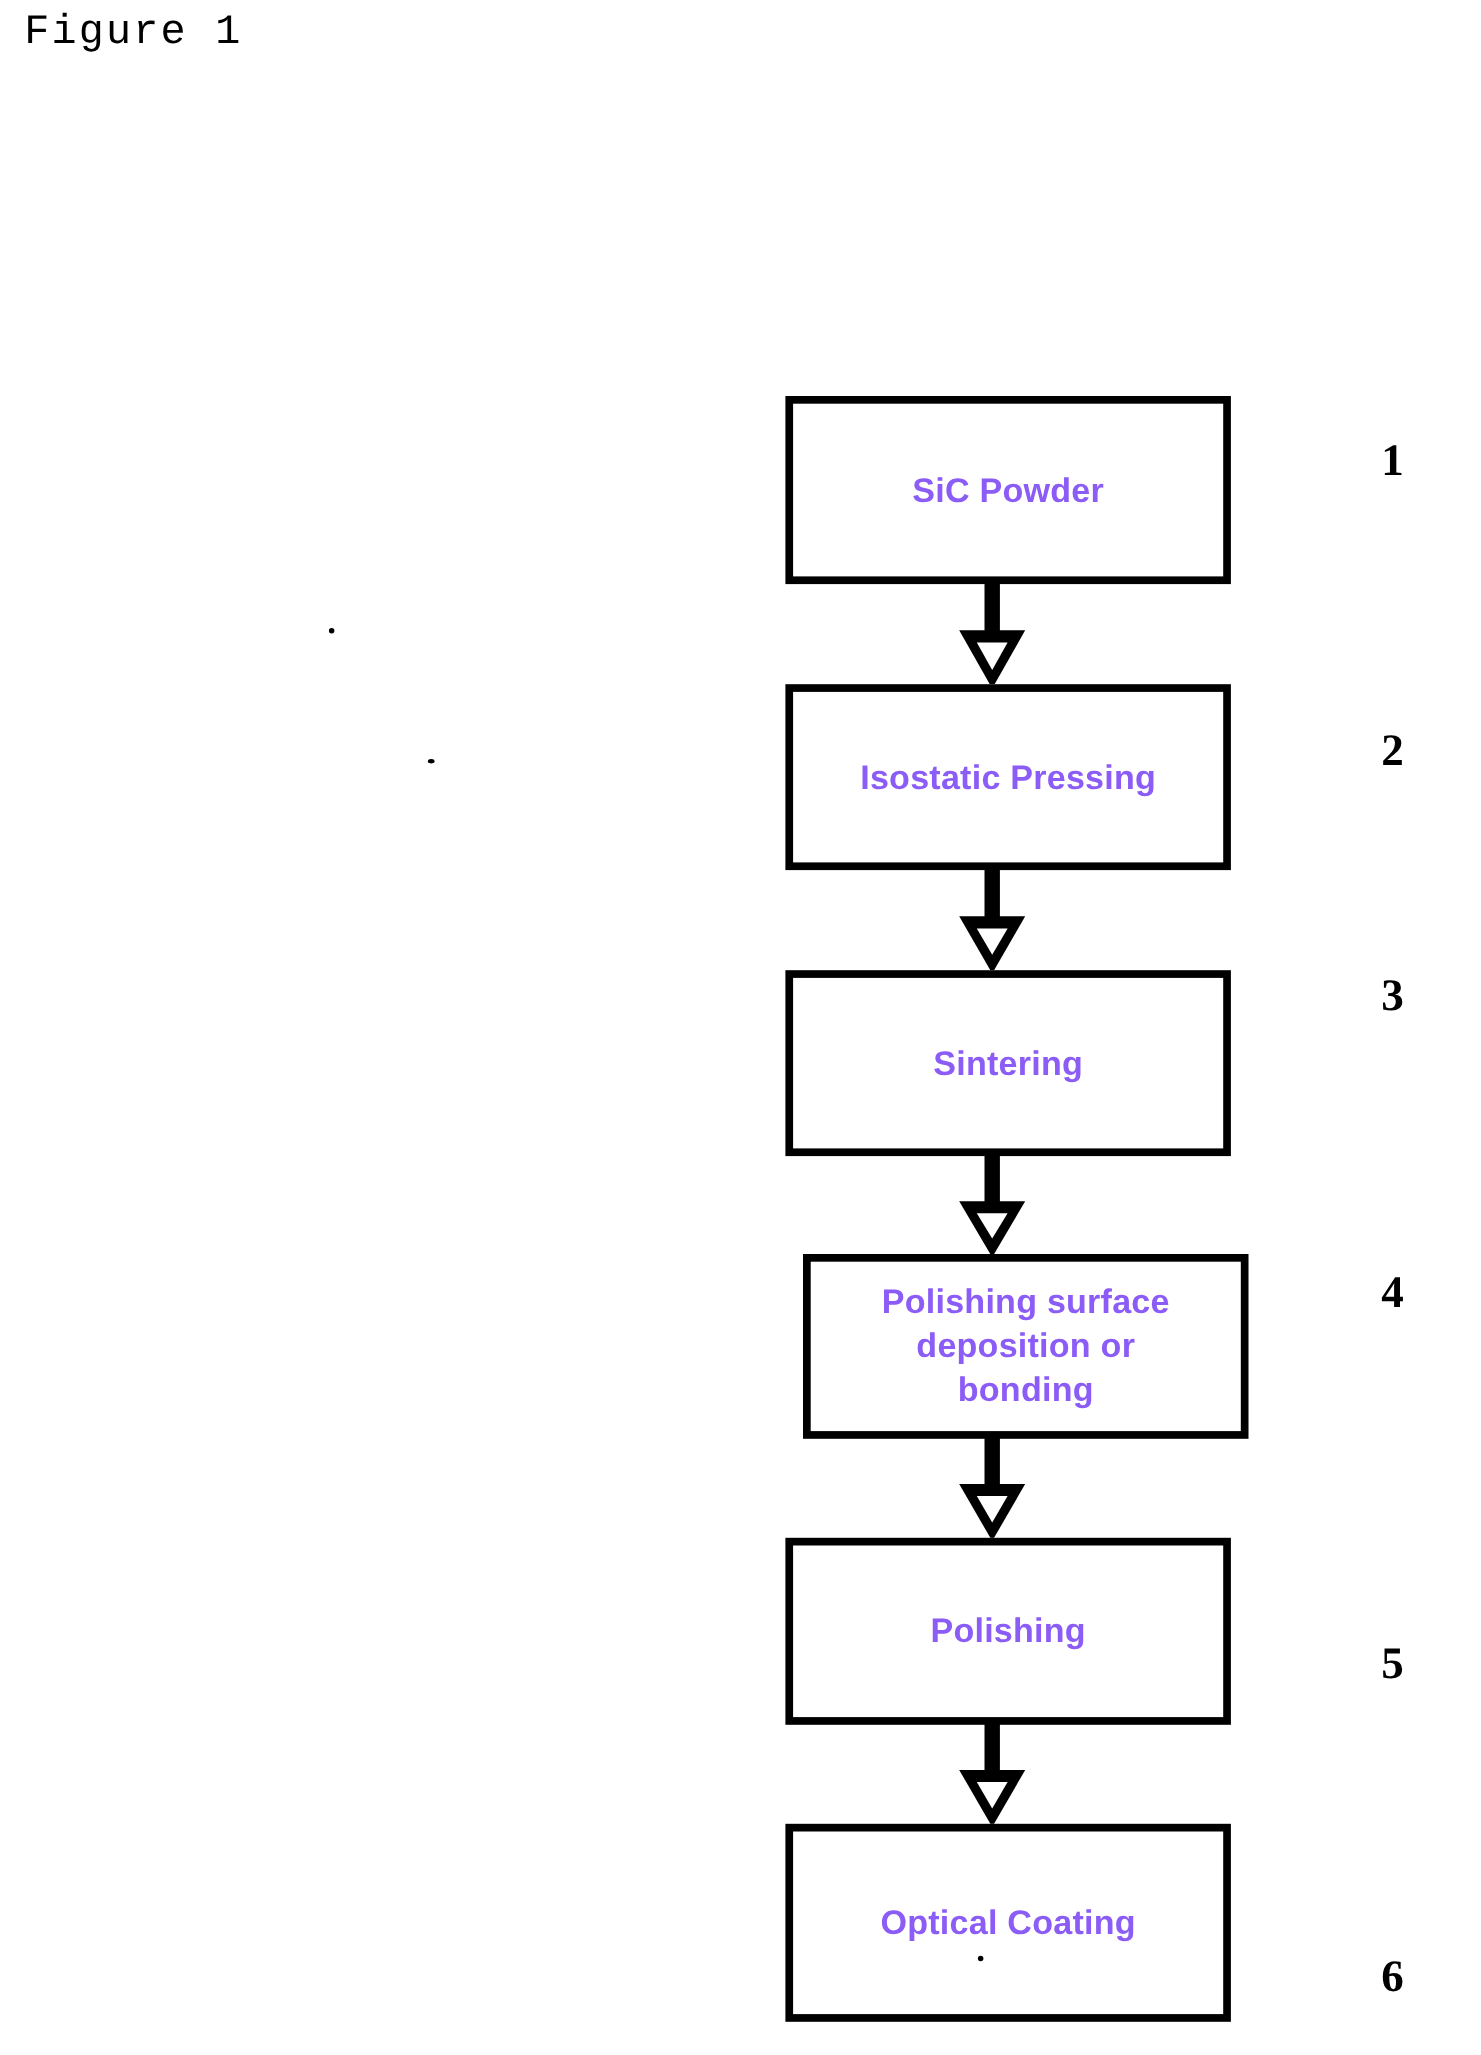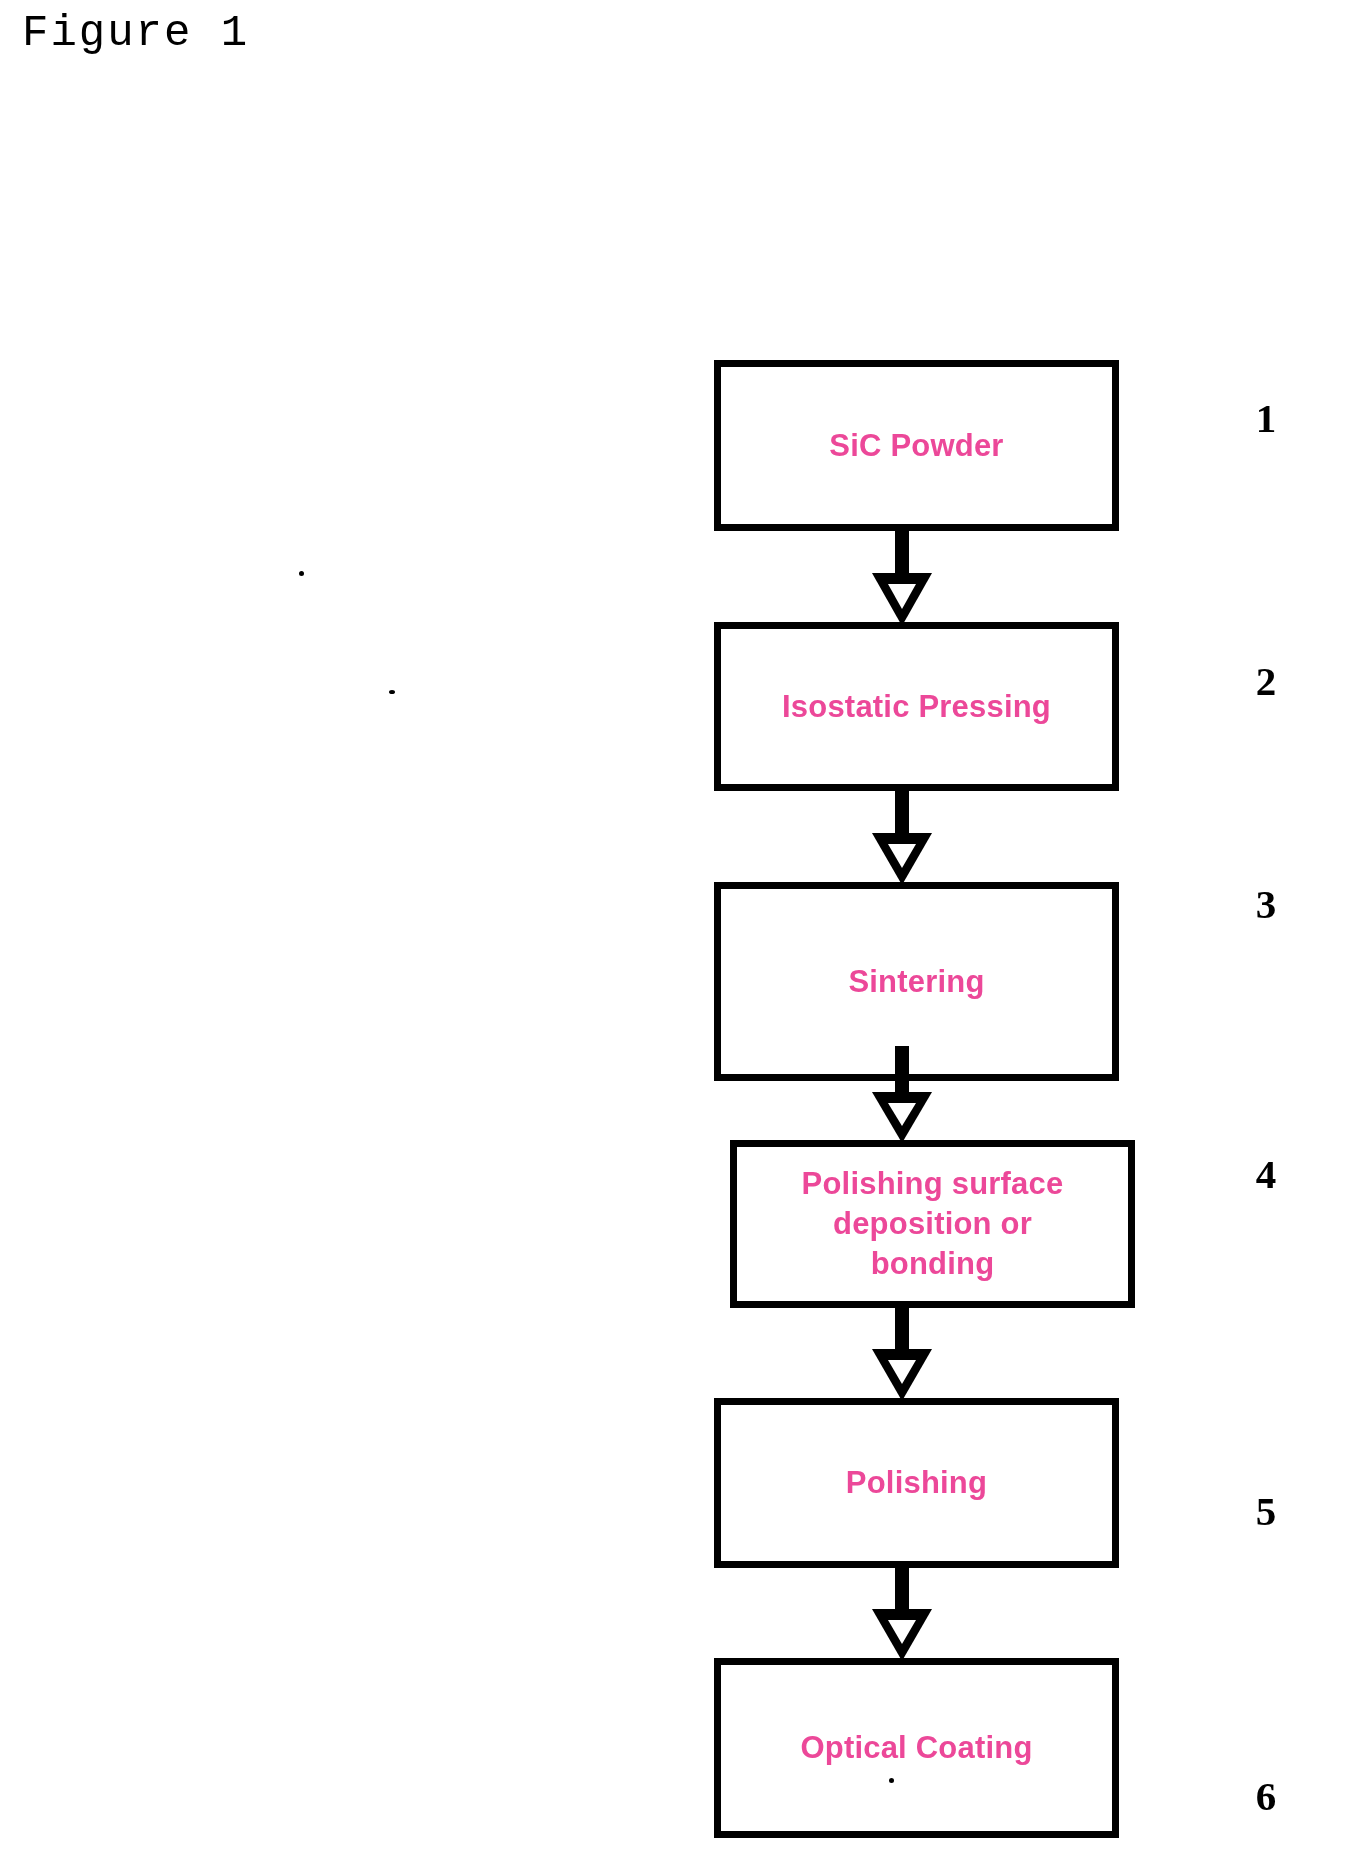--- a/index.html
+++ b/index.html
@@ -16,21 +16,21 @@
     overflow: hidden;
     font-family: "Liberation Sans", sans-serif;
   }
 
   
   #figure-caption {
     position: absolute;
     left: 22px;
     top: 8px;
     font-family: "Liberation Mono", "DejaVu Sans Mono", monospace;
-    font-size: 44px;
+    font-size: 38px;
     font-weight: 400;
     letter-spacing: 2px;
     color: #000000;
     white-space: pre;
   }
 
   
   .flow-box {
     position: absolute;
     left: 714px;
@@ -41,30 +41,30 @@
     display: flex;
     align-items: center;
     justify-content: center;
     text-align: center;
   }
   .flow-box-label {
     font-family: "Liberation Sans", sans-serif;
     font-weight: bold;
     font-size: 31px;
     line-height: 1.28;
-    color: #ec4899;
+    color: #8b5cf6;
     letter-spacing: 0.2px;
     padding: 0 10px;
     white-space: pre-line;
   }
 
   
   #box-1 { top: 360px; height: 171px; }
   #box-2 { top: 622px; height: 169px; }
-  #box-3 { top: 882px; height: 199px; }
+  #box-3 { top: 882px; height: 169px; }
   #box-4 { top: 1140px; height: 168px; margin-left: 16px; }
   #box-5 { top: 1398px; height: 170px; }
   #box-6 { top: 1658px; height: 180px; }
 
   
   .flow-arrow {
     position: absolute;
     left: 858px;      
     width: 88px;
     pointer-events: none;

